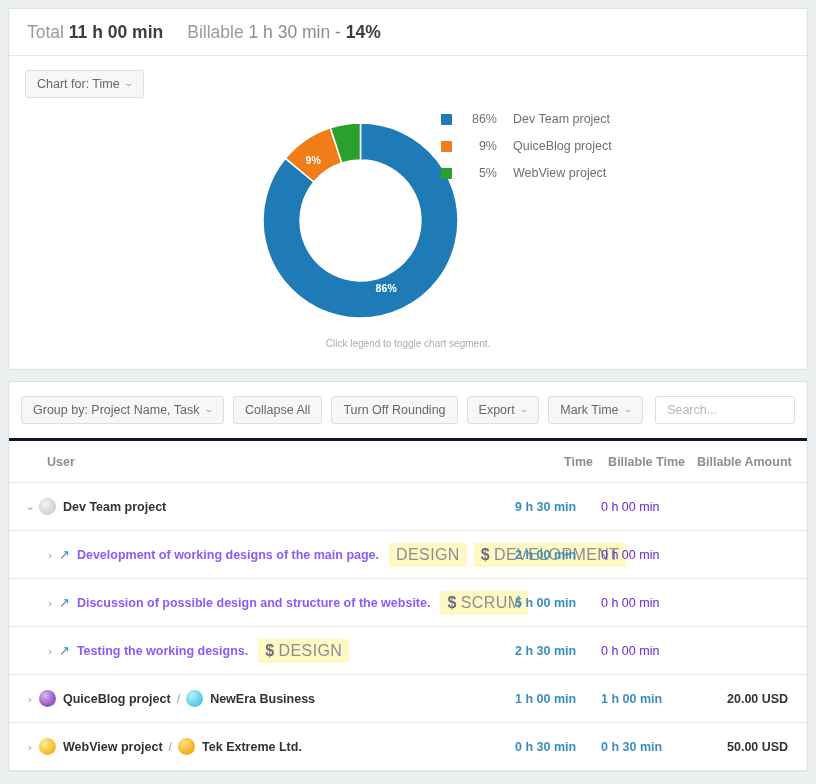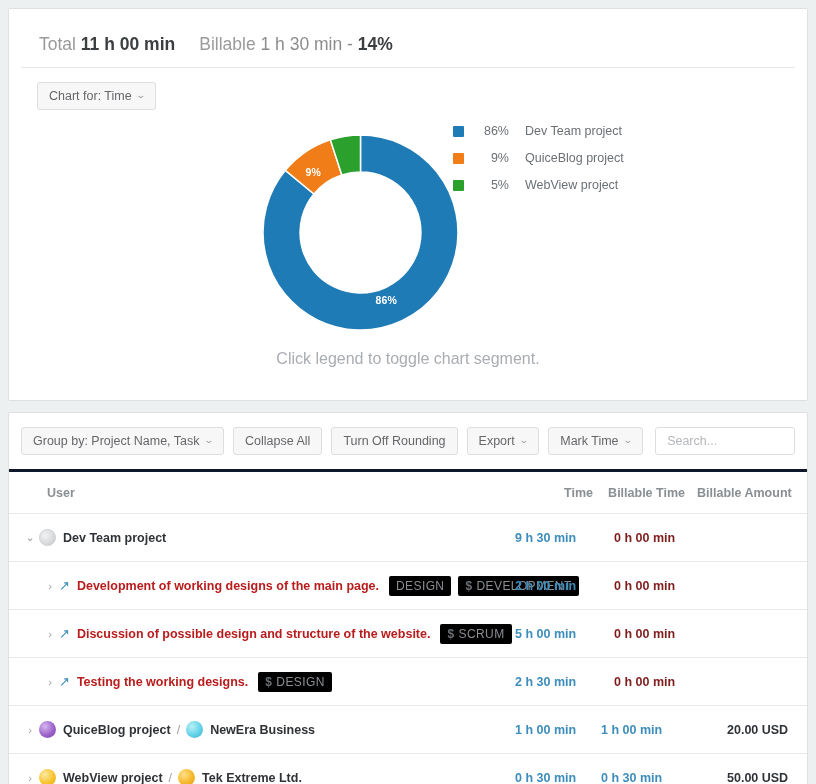--- a/index.html
+++ b/index.html
@@ -27,21 +27,21 @@
     align-items: center;
     padding: 0 18px;
     border-bottom: 1px solid #e8e8e8;
   }
   .summary-item { font-size: 17.5px; color: #8c8c8c; font-weight: 400; white-space: nowrap; }
   .summary-item + .summary-item { margin-left: 24px; }
   .summary-item b { color: #3c3f41; font-weight: 700; }
   .summary-item .lbl { color: #9b9b9b; }
 
   
-  .chart-card { padding: 12px; }
+  .chart-card { padding: 0; }
   .chart-toolbar { padding: 14px 16px 0 16px; }
   .btn {
     display: inline-flex;
     align-items: center;
     gap: 5px;
     background: #f7f7f7;
     border: 1px solid #dedede;
     border-radius: 3px;
     color: #66676b;
     font-size: 12.5px;
@@ -92,21 +92,21 @@
     font-size: 12.5px;
     color: #6b7075;
     cursor: pointer;
   }
   .legend-swatch { width: 11px; height: 11px; border-radius: 1px; flex: 0 0 auto; }
   .legend-pct { width: 34px; text-align: right; margin-left: 11px; color: #6b7075; }
   .legend-name { margin-left: 16px; color: #6b7075; }
 
   .chart-hint {
     text-align: center;
-    font-size: 16px;
+    font-size: 10px;
     color: #a9adb1;
     padding: 2px 0 20px 0;
   }
 
   
   .table-toolbar {
     display: flex;
     align-items: center;
     gap: 9px;
     padding: 14px 12px;
@@ -187,39 +187,39 @@
 
   .task-icon {
     color: #3c8dbc;
     font-size: 13px;
     margin-right: 7px;
     flex: 0 0 auto;
     display: inline-flex;
     align-items: center;
     cursor: pointer;
   }
-  .task-name { font-weight: 700; color: #b91c1c; font-size: 12.5px; }
+  .task-name { font-weight: 700; color: #8b5cf6; font-size: 12.5px; }
 
   .tags { display: inline-flex; gap: 7px; margin-left: 10px; }
   .tag {
-    background: #000000;
+    background: #fef9c3;
     color: #8a8f94;
-    font-size: 12px;
+    font-size: 16px;
     letter-spacing: .4px;
     padding: 3px 7px;
     border-radius: 2px;
     white-space: nowrap;
     display: inline-flex;
     align-items: center;
     gap: 4px;
   }
   .tag .dollar { color: #6a6f74; font-weight: 700; }
 
   .t-link { color: #3c8dbc; font-weight: 700; }
-  .t-zero { color: #7f1d1d; font-weight: 700; margin-left: 13px; }
+  .t-zero { color: #6d28d9; font-weight: 400; }
   .amt { color: #2f3337; font-weight: 700; margin-left: 30px; }
 </style>
 </head>
 <body>
 
 <div class="page">
 
   <div class="card chart-card">
 
     <div class="summary">

